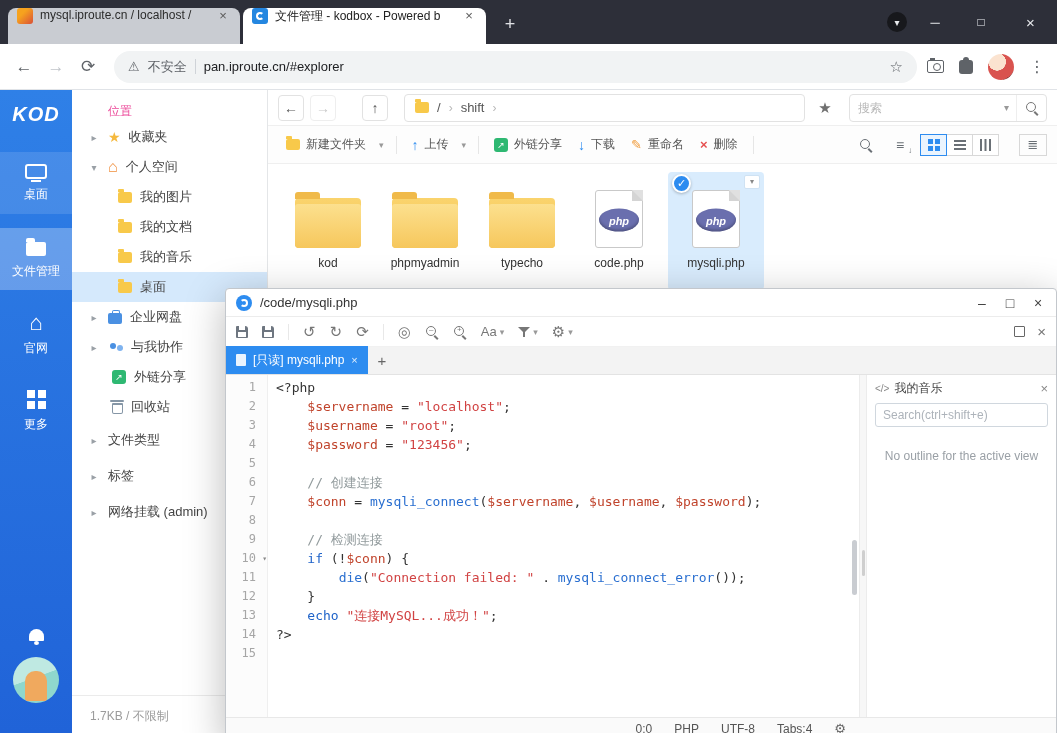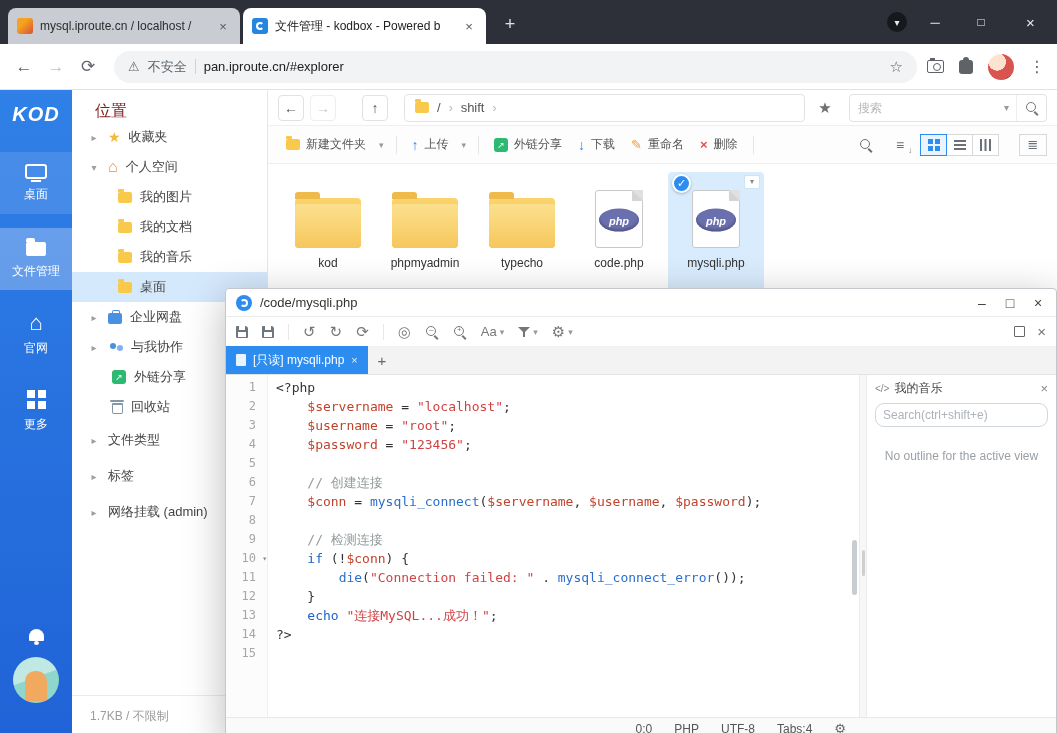--- a/index.html
+++ b/index.html
@@ -1,20 +1,20 @@
 <!DOCTYPE html>
 <html><head>
 <meta charset="utf-8">
 <style>
 *{margin:0;padding:0;box-sizing:border-box}
 html,body{width:1057px;height:733px;overflow:hidden;font-family:"Liberation Sans","DejaVu Sans",sans-serif;background:#fff;position:relative;font-size:13px}
 
 
 .titlebar{position:absolute;left:0;top:0;width:1057px;height:44px;background:#2d2f39}
-.tab{position:absolute;top:8px;height:36px;border-radius:8px 8px 0 0;display:flex;align-items:center;padding:0 9px;font-size:12px;gap:7px;cursor:default}
+.tab{position:absolute;top:8px;height:36px;border-radius:8px 8px 0 0;display:flex;padding:0 9px;font-size:12px;gap:7px;cursor:default}
 .tab1{left:8px;width:232px;background:#c9ccd2;color:#2b2b2b}
 .tab2{left:243px;width:243px;background:#ffffff;color:#222}
 .fav1{width:16px;height:16px;border-radius:3px;background:linear-gradient(135deg,#f6a21e 35%,#d94f38 100%);flex:none}
 .fav2{width:16px;height:16px;border-radius:3px;background:#2486e0;flex:none;position:relative}
 .fav2::after{content:'';position:absolute;inset:4px;border:2px solid #fff;border-right-color:transparent;border-radius:50%}
 .tab-title{white-space:nowrap;overflow:hidden;flex:1}
 .tab-close{color:#5a5a5a;font-size:13px;flex:none;width:16px;text-align:center}
 .newtab{position:absolute;left:497px;top:11px;width:26px;height:26px;color:#dfe1e5;font-size:18px;display:flex;align-items:center;justify-content:center;border-radius:50%}
 .tabsearch{position:absolute;left:887px;top:12px;width:20px;height:20px;border-radius:50%;background:#17181c;color:#e8eaed;font-size:10px;display:flex;align-items:center;justify-content:center}
 .wctl{position:absolute;top:0;height:44px;width:46px;color:#e8eaed;display:flex;align-items:center;justify-content:center;font-size:13px}
@@ -54,21 +54,21 @@
 .ni-grid{position:relative;width:19px;height:19px}
 .ni-grid::before{content:'';position:absolute;width:8px;height:8px;background:#fff;box-shadow:11px 0,0 11px,11px 11px}
 .nav-bell{position:absolute;bottom:92px;left:0;width:72px;display:flex;justify-content:center}
 .ic-bell{width:15px;height:12px;background:#fff;border-radius:8px 8px 1px 1px;position:relative}
 .ic-bell::after{content:'';position:absolute;left:50%;bottom:-4px;width:5px;height:4px;margin-left:-2.5px;background:#fff;border-radius:50%}
 .nav-avatar{position:absolute;bottom:30px;left:13px;width:46px;height:46px;border-radius:50%;background:linear-gradient(160deg,#bfe9e2 0 45%,#8fd7cd 46% 100%);overflow:hidden}
 .nav-avatar::after{content:'';position:absolute;left:12px;top:14px;width:22px;height:30px;background:#f0a95e;border-radius:10px 10px 2px 2px}
 
 
 .tree-panel{position:absolute;left:72px;top:90px;width:196px;height:643px;background:#fff;border-right:1px solid #e4e6e8;padding-top:10px}
-.tree-header{height:22px;line-height:22px;padding-left:23px;color:#7f1d1d;font-size:16px}
+.tree-header{height:22px;line-height:22px;padding-left:36px;color:#ec4899;font-size:12px}
 .tree-header.h2{margin-top:10px}
 .tree-row,.tool-row,.bottom-row{height:30px;display:flex;align-items:center;gap:8px;padding-left:16px;color:#444;font-size:13px;cursor:pointer;white-space:nowrap}
 .tree-row.indent1{padding-left:46px}
 .tree-row.selected{background:#d5e9fc}
 .tool-row{padding-left:40px}
 .bottom-row{height:36px}
 .chev{width:12px;color:#9aa0a6;font-size:10px;text-align:center;flex:none}
 .folder-sm{width:14px;height:11px;background:#f8c94a;border-radius:2px;position:relative;flex:none}
 .folder-sm::before{content:'';position:absolute;top:-3px;left:0;width:6px;height:3px;background:#f8c94a;border-radius:1px 1px 0 0}
 .ic-star{color:#f5b93e;font-size:14px}
@@ -183,21 +183,21 @@
 .tk-fn{color:#2a6fd0}
 .tk-com{color:#919a9c}
 .vscroll{position:absolute;right:2px;top:165px;width:5px;height:55px;background:#c9ccd1;border-radius:3px}
 .splitter{width:8px;background:#f7f7f7;border-left:1px solid #ececec;border-right:1px solid #ececec;position:relative;cursor:col-resize;flex:none}
 .splitter::after{content:'';position:absolute;left:1.5px;top:175px;width:3px;height:26px;background:#cfcfcf;border-radius:2px}
 .fn-panel{flex:1;display:flex;flex-direction:column;font-size:12px}
 .fn-head{height:26px;display:flex;align-items:center;padding:0 8px;gap:5px;color:#444}
 .fn-head .cico{color:#888;font-size:10px}
 .fn-head .sp{flex:1}
 .fn-head .x{color:#888;font-size:13px;cursor:pointer}
-.fn-search{margin:2px 8px 0 8px;height:24px;border:1px solid #d0d7de;border-radius:9px;display:flex}
+.fn-search{margin:2px 8px 0 8px;height:24px;border:1px solid #d0d7de;border-radius:3px;display:flex}
 .fn-search input{flex:1;min-width:0;border:none;outline:none;padding:0 7px;font-size:12px;color:#333;background:transparent}
 .fn-search input::placeholder{color:#adb3ba}
 .fn-empty{margin-top:22px;text-align:center;color:#9aa0a6}
 .ew-status{height:22px;border-top:1px solid #e8e8e8;background:#fafafa;display:flex;align-items:center;justify-content:flex-end;gap:22px;padding-right:210px;color:#555;font-size:12px;flex:none}
 .ew-status .gear{color:#666;font-size:13px}
 </style>
 </head>
 <body>
 
 <div class="titlebar">

